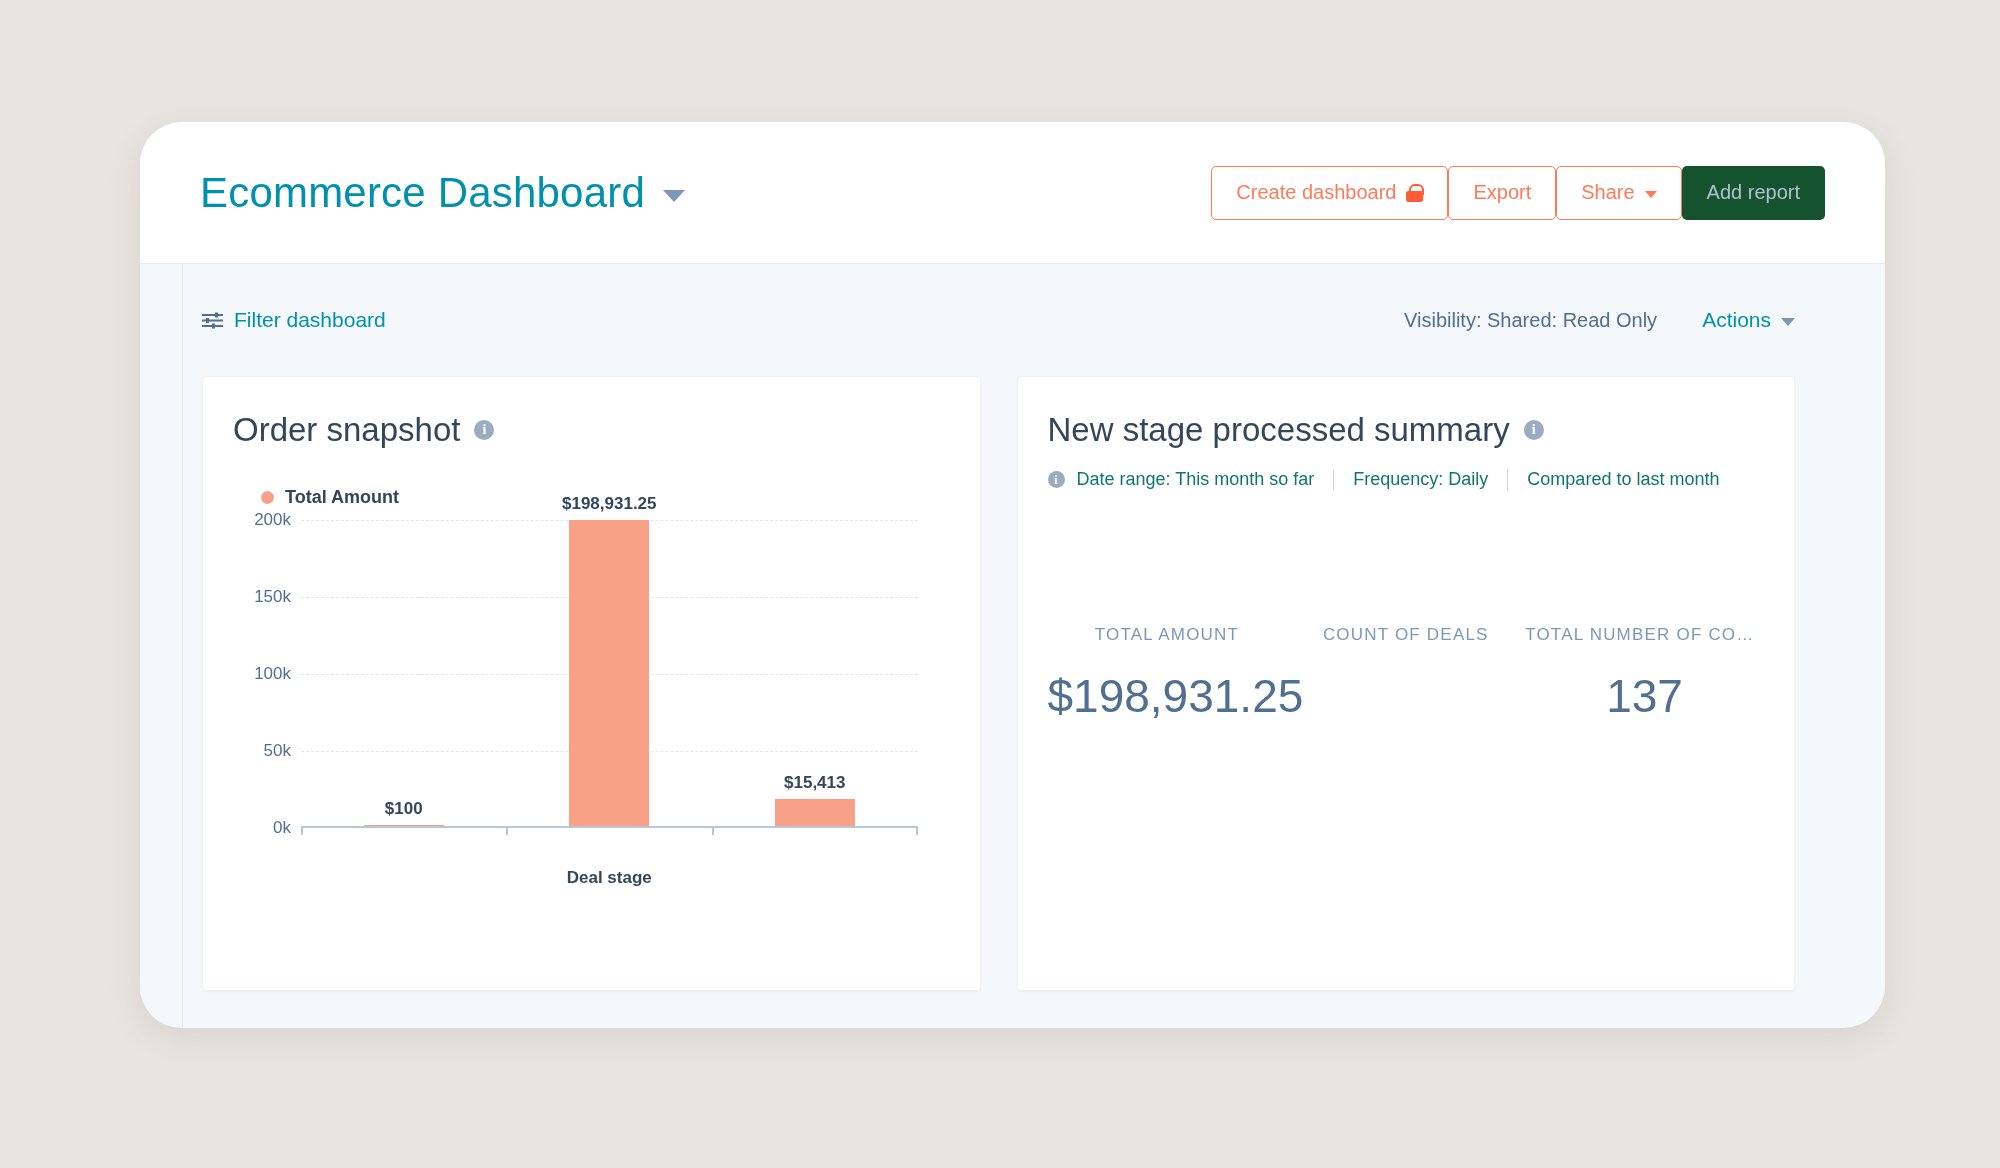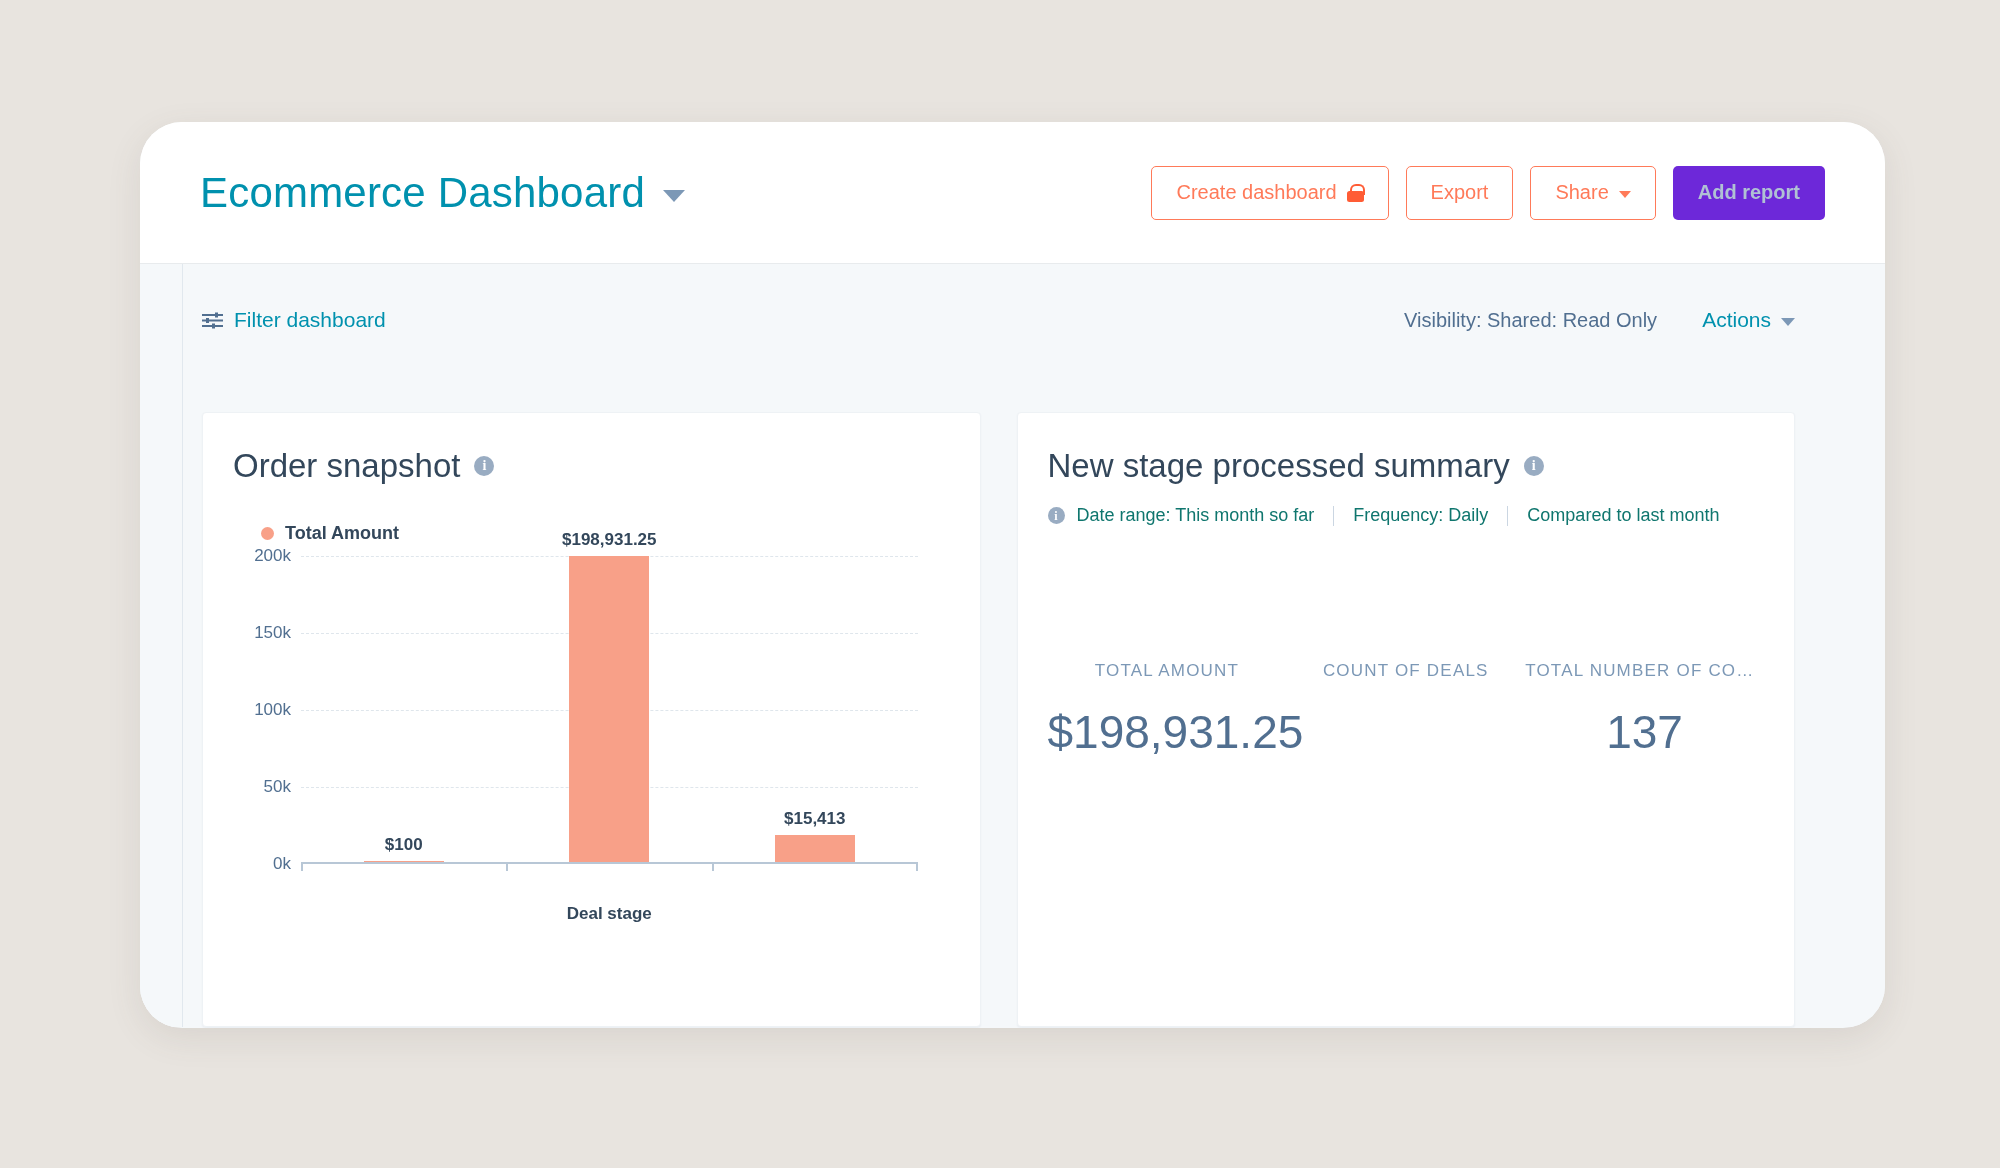--- a/index.html
+++ b/index.html
@@ -59,21 +59,20 @@
     margin-top: 6px;
   }
 
   .header-actions {
     position: absolute;
     right: 60px;
     top: 50%;
     transform: translateY(-50%);
     display: flex;
     align-items: center;
-    gap: 17px;
   }
 
   .btn {
     height: 54px;
     padding: 0 24px;
     border-radius: 5px;
     border: 1px solid #ff7a59;
     background: #ffffff;
     color: #ff7a59;
     font-size: 20px;
@@ -81,24 +80,23 @@
     display: inline-flex;
     align-items: center;
     justify-content: center;
     gap: 10px;
     cursor: pointer;
     white-space: nowrap;
   }
 
   .btn-disabled {
     border: 1px solid transparent;
-    background: #6d28d9;
+    background: #14532d;
     color: #b0c1d4;
     cursor: default;
-    font-weight: bold;
   }
 
   .lock-icon {
     display: inline-block;
     width: 17px; height: 18px;
     position: relative;
     vertical-align: middle;
   }
   .lock-icon::before {
     content: "";
@@ -197,21 +195,20 @@
 
   
   .cards-row {
     position: absolute;
     left: 44px; right: 0;
     top: 112px;
     bottom: 0;
     display: flex;
     gap: 36px;
     padding: 0 90px 0 18px;
-    align-items: flex-end;
   }
 
   .card {
     background: #ffffff;
     border-radius: 4px;
     border: 1px solid #eef2f5;
     box-shadow: 0 1px 2px rgba(65, 90, 115, 0.06);
     flex: 1;
     padding: 34px 30px 0 30px;
     height: 615px;

